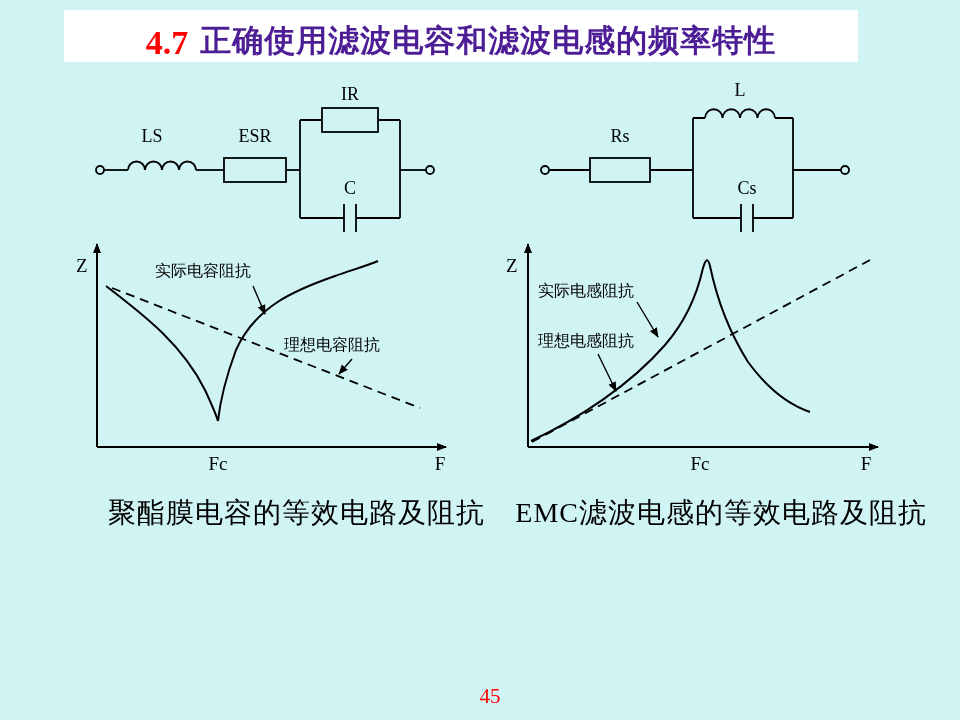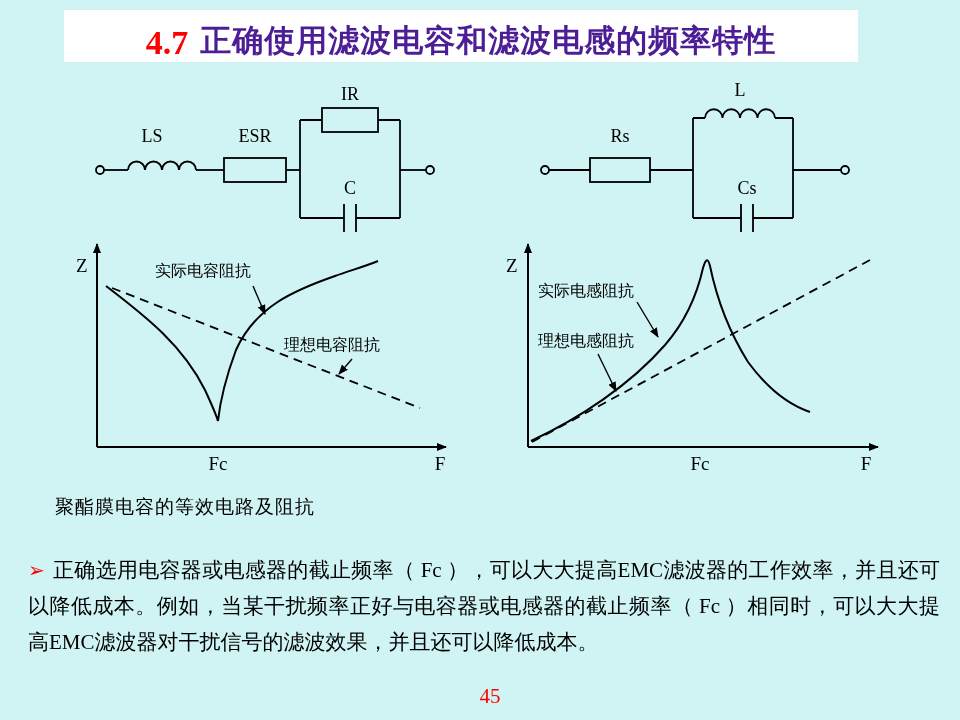--- a/index.html
+++ b/index.html
@@ -10,21 +10,21 @@
     position:relative; overflow:hidden;
   }
   .slide { position:absolute; left:0; top:0; width:960px; height:720px; background:#d0f4f4; }
   .title-bar {
     position:absolute; left:64px; top:10px; width:794px; height:52px;
     background:#ffffff; display:flex; align-items:flex-end; justify-content:center; gap:12px;
   }
   .t-num { color:#ff0000; font-weight:bold; font-size:34px; }
   .t-text { color:#4c1d95; font-weight:bold; font-size:31px; letter-spacing:1px; }
   svg.diagram { position:absolute; left:0; top:80px; }
-  .caption { position:absolute; top:494px; font-size:19px; color:#000; text-align:left; letter-spacing:1px; }
+  .caption { position:absolute; top:494px; font-size:28px; color:#000; text-align:right; letter-spacing:1px; }
   .caption.left-cap { left:55px; width:430px; }
   .caption.right-cap { left:497px; width:430px; }
   .body-text { position:absolute; left:28px; top:552px; width:912px; font-size:21px; line-height:36px; color:#000; text-align:justify; }
   .bullet { color:#ff0000; margin-right:8px; font-size:20px; }
   .page-number { position:absolute; left:10px; top:684px; width:100%; text-align:center; color:#ff0000; font-size:21px; }
   text { font-family:"Liberation Serif","DejaVu Serif",serif; }
   .lbl { font-size:18px; fill:#000; }
   .axlbl { font-size:19px; fill:#000; }
   .ann { font-size:16px; fill:#000; }
 </style>
@@ -111,18 +111,18 @@
       <path d="M598,274 L616,311" stroke="#000" stroke-width="1.4" fill="none" marker-end="url(#arr)"></path>
       <text class="axlbl" x="506" y="192">Z</text>
       <text class="axlbl" x="700" y="390" text-anchor="middle">Fc</text>
       <text class="axlbl" x="866" y="390" text-anchor="middle">F</text>
       <text class="ann" x="538" y="216">实际电感阻抗</text>
       <text class="ann" x="538" y="266">理想电感阻抗</text>
     </g>
   </svg>
 
   <div class="caption left-cap">聚酯膜电容的等效电路及阻抗</div>
+  <div class="caption right-cap">EMC滤波电感的等效电路及阻抗</div>
 
-  <p class="body-text"><span class="bullet">➢</span><span>正确选用电容器或电感器的截止频率（ Fc ），可以大大提高EMC滤波器的工作效率，并且还可以降低成本。例如，当某干扰频率正好与电容器或电感器的截止频率（ Fc ）相同时，可以大大提高EMC滤波器对干扰信号的滤波效果，并且还可以降低成本。</span></p>
 
   <div class="page-number">45</div>
 
 </div>
 
 </body></html>

